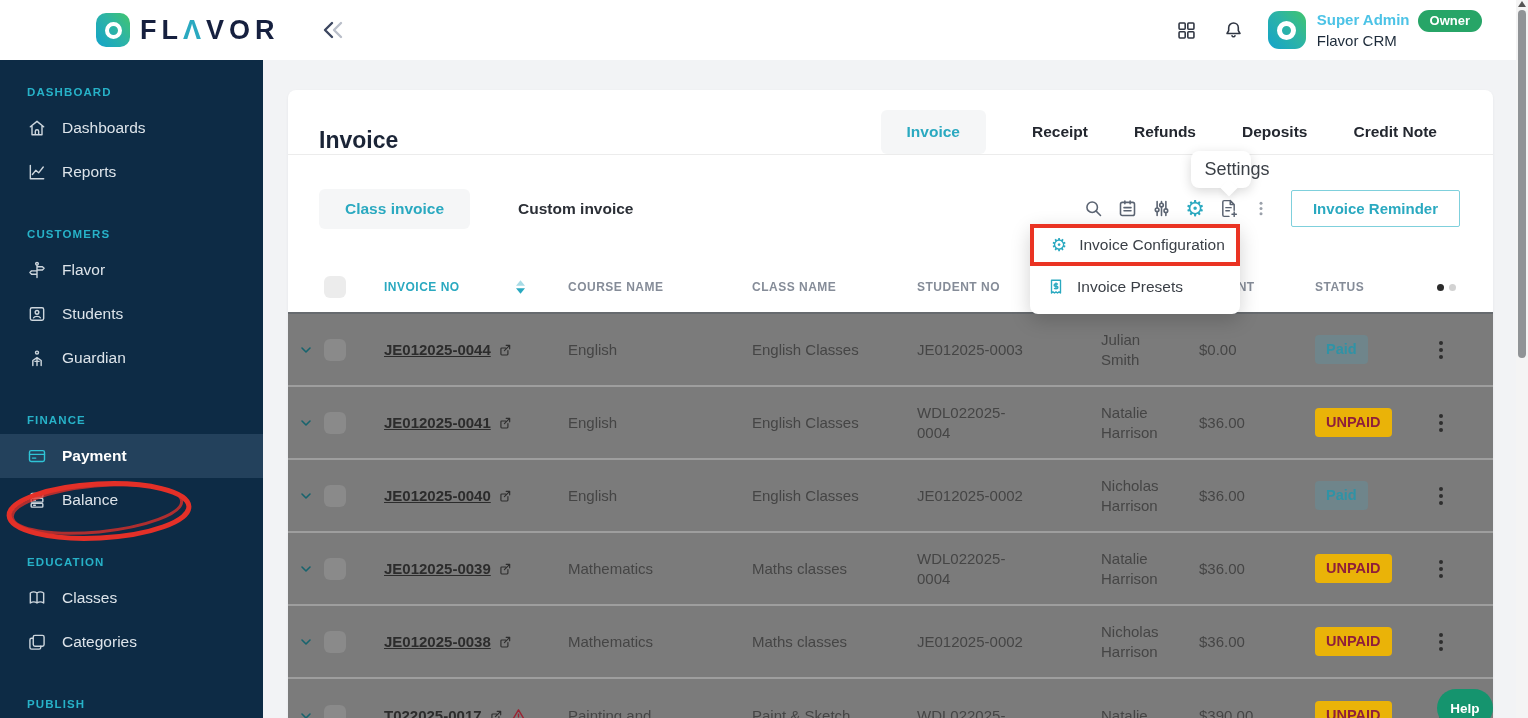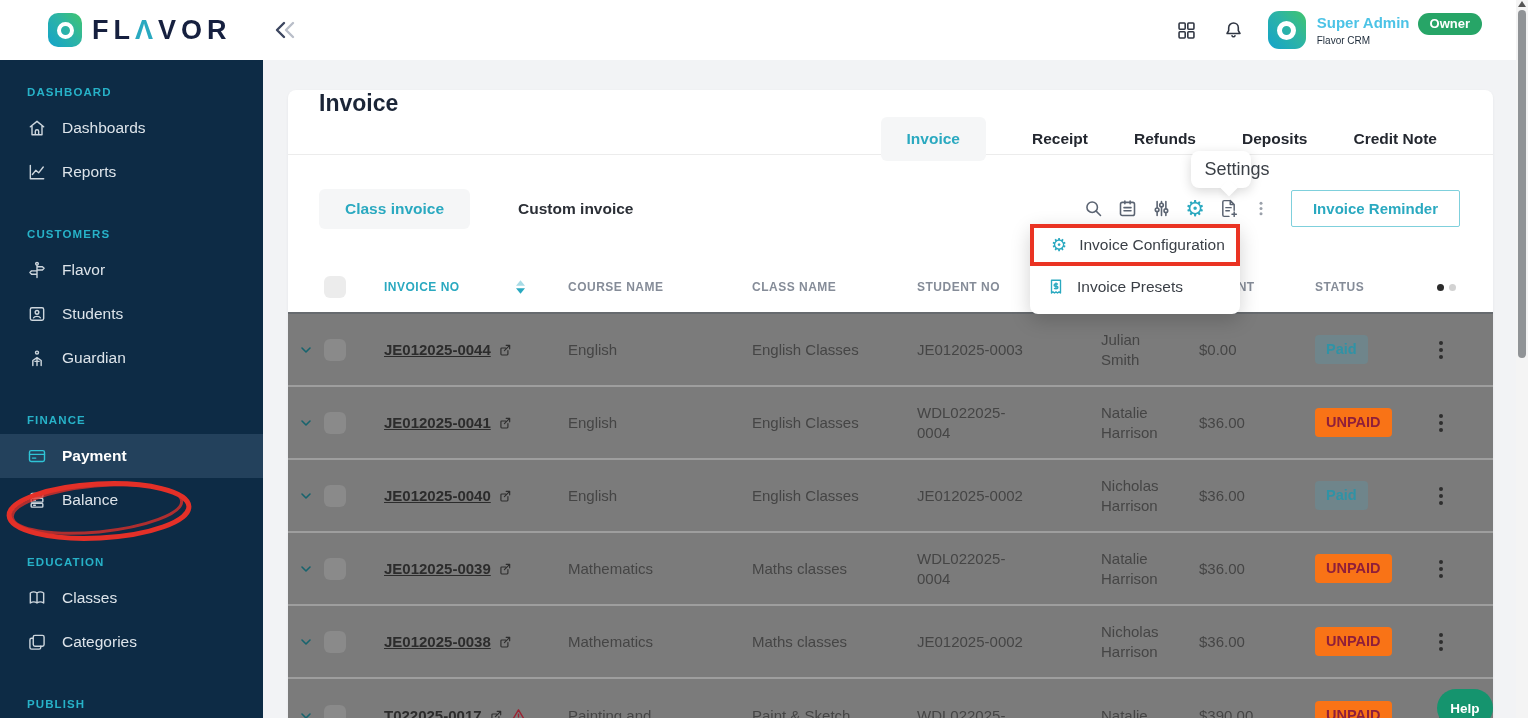--- a/index.html
+++ b/index.html
@@ -1,54 +1,54 @@
 <!DOCTYPE html>
 <html><head>
 <meta charset="utf-8">
 <style>
   * { margin:0; padding:0; box-sizing:border-box; }
   html,body { width:1528px; height:718px; overflow:hidden; font-family:"Liberation Sans", sans-serif; background:#f2f3f5; }
   .app { position:relative; width:1528px; height:718px; }
 
   
   .topbar { position:absolute; left:0; top:0; width:1528px; height:60px; background:#ffffff; display:flex; align-items:center; z-index:5; }
-  .brand { display:flex; align-items:center; gap:10px; margin-left:48px; }
+  .brand { display:flex; align-items:center; gap:10px; margin-left:96px; }
   .brand-icon, .avatar { border-radius:10px; background:linear-gradient(50deg,#13a3cb 0%,#2db4a5 55%,#41c56d 100%); display:flex; align-items:center; justify-content:center; }
   .brand-icon { width:34px; height:34px; }
   .brand-icon .ring, .avatar .ring { width:17px; height:17px; border:4.5px solid #ffffff; border-radius:50%; }
   .brand-text { font-size:27px; font-weight:800; letter-spacing:5px; color:#16203f; }
   .brand-text .accent { color:#2aa9c0; }
   .collapse { margin-left:40px; display:flex; cursor:pointer; }
   .topbar-right { margin-left:auto; display:flex; align-items:center; margin-right:46px; }
   .icon-btn { color:#2f3542; display:flex; align-items:center; justify-content:center; }
   .apps-btn { margin-right:26px; }
   .bell-btn { margin-right:24px; }
   .avatar { width:38px; height:38px; border-radius:11px; }
   .avatar .ring { width:19px; height:19px; border-width:5px; }
   .user-block { margin-left:11px; line-height:1.25; }
   .user-top { display:flex; align-items:center; gap:8px; }
   .user-role { color:#4cc3e6; font-size:15px; font-weight:700; }
   .owner-badge { background:#27a567; color:#fff; font-size:13px; font-weight:700; padding:3px 12px; border-radius:13px; }
-  .user-ws { color:#1d2b3a; font-size:10px; }
+  .user-ws { color:#1d2b3a; font-size:15px; }
 
   
   .sidebar { position:absolute; left:0; top:60px; width:263px; height:658px; background:#0d2b45; z-index:4; }
   .side-label { color:#27b2c8; font-size:11.5px; font-weight:700; letter-spacing:1.1px; margin:26px 12px 8px 27px; }
   .side-label.later { margin-top:34px; }
   .side-item { height:44px; display:flex; align-items:center; gap:15px; padding-left:27px; color:#dde4ea; font-size:15.5px; cursor:pointer; }
   .side-item svg { stroke:#cdd6dd; }
   .side-item.active { background:#23415c; color:#ffffff; font-weight:700; }
   .side-item.active svg { stroke:#2fc4d6; }
   .annotation-ellipse { position:absolute; left:2px; top:414px; pointer-events:none; z-index:6; }
 
   
   .main { position:absolute; left:263px; top:60px; width:1253px; height:658px; background:#f2f3f5; }
   .card { position:absolute; left:25px; top:30px; width:1205px; height:700px; background:#ffffff; border-radius:8px 8px 0 0; box-shadow:0 1px 3px rgba(20,30,50,0.06); }
 
-  .card-title-row { height:65px; display:flex; align-items:flex-start; border-bottom:1px solid #ececec;flex-direction:column; }
+  .card-title-row { height:65px; display:flex; align-items:flex-end; border-bottom:1px solid #ececec; }
   .page-title { font-size:23px; font-weight:700; color:#1b2537; margin-left:31px; }
   .top-tabs { margin-left:auto; margin-right:56px; display:flex; align-items:center; gap:46px; }
   .top-tab { font-size:15.5px; font-weight:700; color:#23272f; cursor:pointer; }
   .top-tab.active { color:#2aa9c0; background:#f5f6f7; border-radius:6px; padding:13px 26px; }
 
   .toolbar-row { height:107px; display:flex; align-items:center; }
   .subtabs { display:flex; align-items:center; gap:22px; margin-left:31px; }
   .subtab { font-size:15.5px; font-weight:700; color:#2b2f36; cursor:pointer; padding:11px 26px; }
   .subtab.active { color:#2aa9c0; background:#f5f6f7; border-radius:6px; }
   .toolbar-right { margin-left:auto; display:flex; align-items:center; gap:13px; margin-right:33px; }
@@ -73,21 +73,21 @@
   .row-expander { display:flex; justify-content:center; color:#17646e; cursor:pointer; }
   .row-checkbox { background:#8a8a8a; }
   .cell-invoice { display:flex; align-items:center; gap:7px; font-weight:700; color:#2c2c2c; }
   .invoice-link { text-decoration:underline; cursor:pointer; }
   .ext-icon { color:#2e2e2e; display:flex; }
   .warn-icon { color:#9b2433; display:flex; }
   .cell-pad-sm { padding-right:34px; }
   .cell-pad { padding-right:40px;margin-left:38px; }
   .badge { display:inline-block; padding:5px 11px; border-radius:4px; font-size:14.5px; font-weight:600; }
   .badge.paid { color:#2f93a6; background:#6f858b; }
-  .badge.unpaid { color:#8f1f3a; background:#f97316; font-weight:700; }
+  .badge.unpaid { color:#8f1f3a; background:#eab308; font-weight:700; }
   .row-kebab { display:flex; flex-direction:column; gap:3px; margin-left:2px; cursor:pointer; }
   .row-kebab i { width:4px; height:4px; border-radius:50%; background:#2e2e2e; }
 
   
   .tooltip { position:absolute; left:1191px; top:151px; width:60px; height:37px; background:#ffffff; border-radius:8px; box-shadow:0 3px 12px rgba(0,0,0,0.16); display:flex; align-items:center; justify-content:center; font-size:18px; color:#3a3f46; z-index:20;padding-left:32px; }
   .tooltip:after { content:""; position:absolute; left:32px; bottom:-6px; width:12px; height:12px; background:#fff; transform:rotate(45deg); box-shadow:3px 3px 6px rgba(0,0,0,0.06); }
   .dropdown { position:absolute; left:1030px; top:224px; width:210px; background:#ffffff; border-radius:8px; box-shadow:0 6px 20px rgba(0,0,0,0.18); z-index:15; padding-bottom:6px; }
   .menu-item { height:42px; display:flex; align-items:center; gap:12px; padding-left:17px; font-size:15.5px; color:#3a3f46; cursor:pointer; white-space:nowrap; }
   .menu-item.boxed { border:4px solid #ea3323; }
   .menu-icon { color:#2aa9c0; display:flex; font-size:18px; line-height:18px; }

